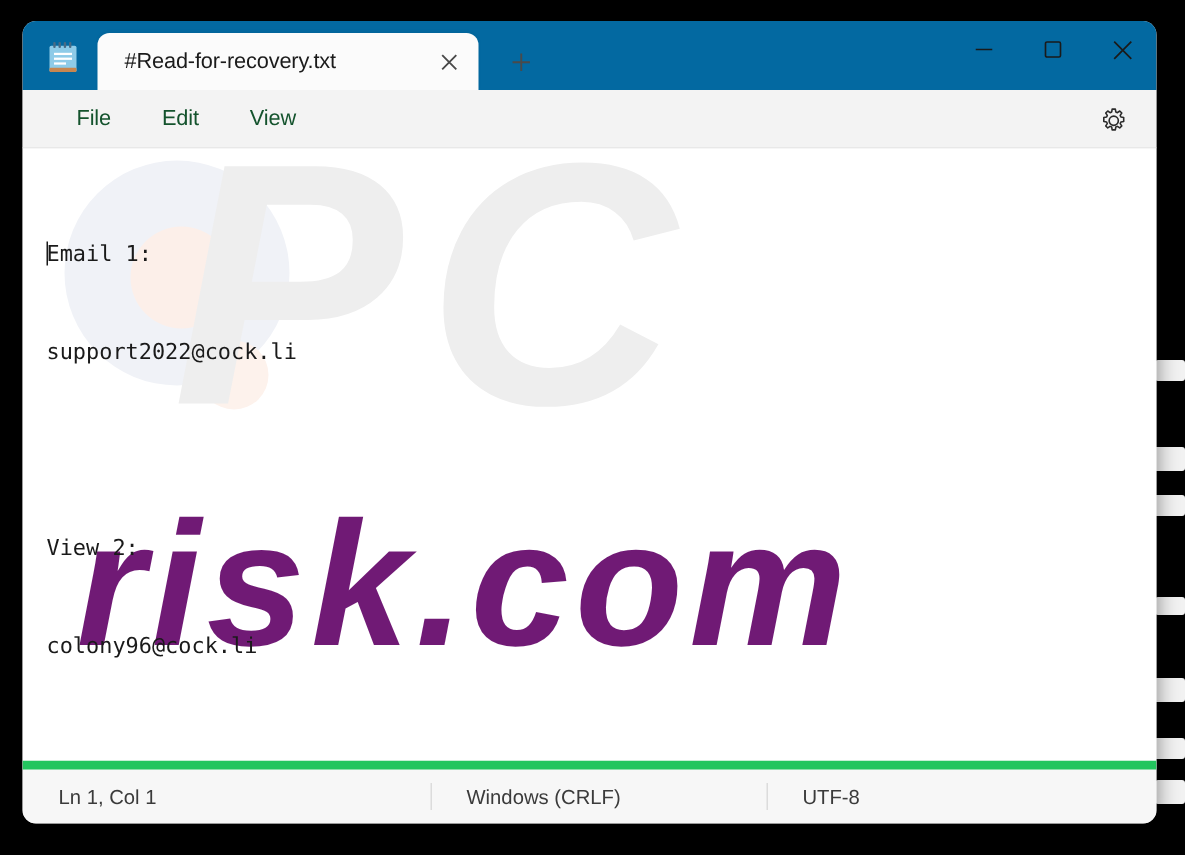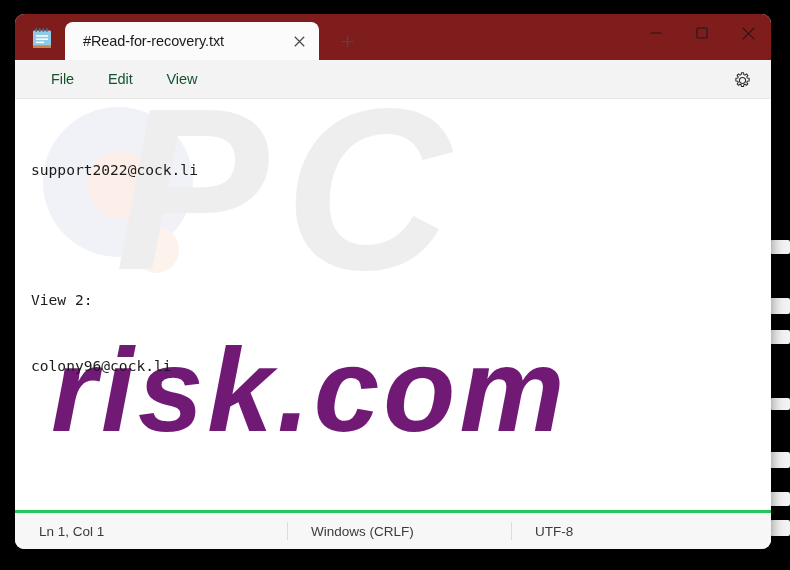--- a/index.html
+++ b/index.html
@@ -48,21 +48,21 @@
     overflow: hidden;
     display: flex;
     flex-direction: column;
   }
 
   
   .titlebar {
     position: relative;
     height: 46px;
     flex: 0 0 46px;
-    background: #7f1d1d;
+    background: #0369a1;
     display: flex;
     align-items: flex-end;
   }
 
   .app-icon {
     position: absolute;
     left: 16px;
     top: 13px;
     width: 22px;
     height: 24px;
@@ -250,21 +250,21 @@
     vertical-align: -3px;
     margin-right: -1px;
   }
   .txt-line { min-height: 21.8px; }
 
   
   .statusbar {
     flex: 0 0 36px;
     height: 36px;
     background: #f7f7f7;
-    border-top: 3px solid #22c55e;
+    border-top: 6px solid #22c55e;
     display: flex;
     align-items: center;
     font-size: 13.5px;
     color: #3b3b3b;
   }
   .st-cell {
     height: 36px;
     display: flex;
     align-items: center;
     padding-left: 24px;
@@ -375,20 +375,21 @@
 
       <div class="watermark">
         <div class="wm-circle"></div>
         <div class="wm-dot"></div>
         <div class="wm-dot2"></div>
         <div class="wm-pc">PC</div>
         <div class="wm-risk">risk.com</div>
       </div>
 
       <div class="textarea">
+        <div class="txt-line"><span class="caret"></span><span>Email 1:</span></div>
         <div class="txt-line">support2022@cock.li</div>
         <div class="txt-line"></div>
         <div class="txt-line">View 2:</div>
         <div class="txt-line">colony96@cock.li</div>
         <div class="txt-line"></div>
         
         
         
         
         

